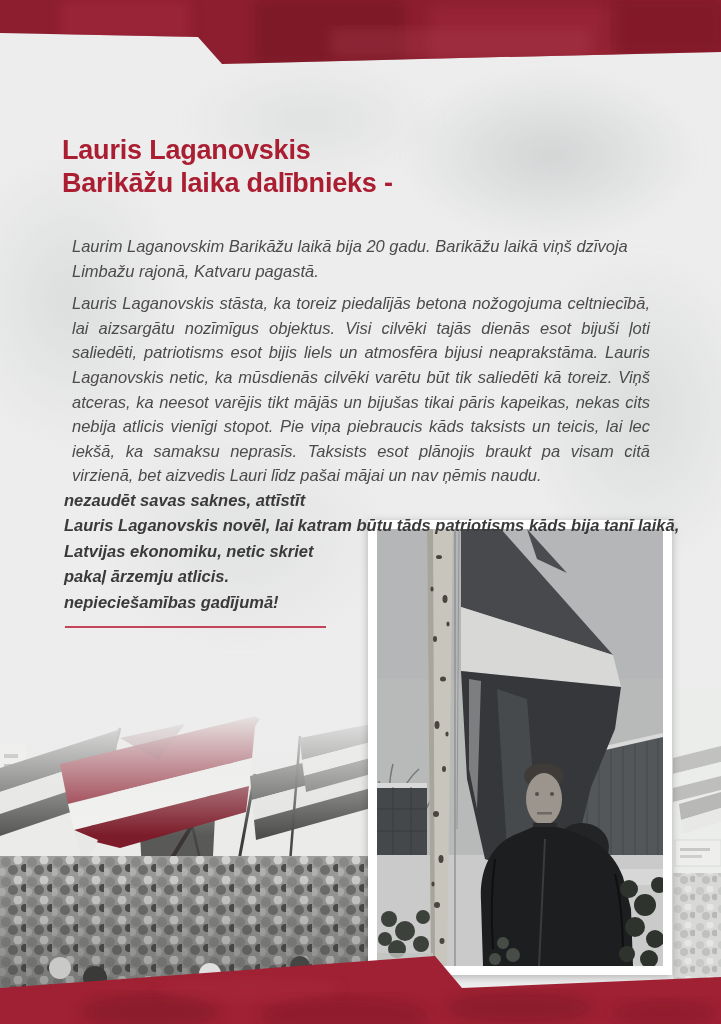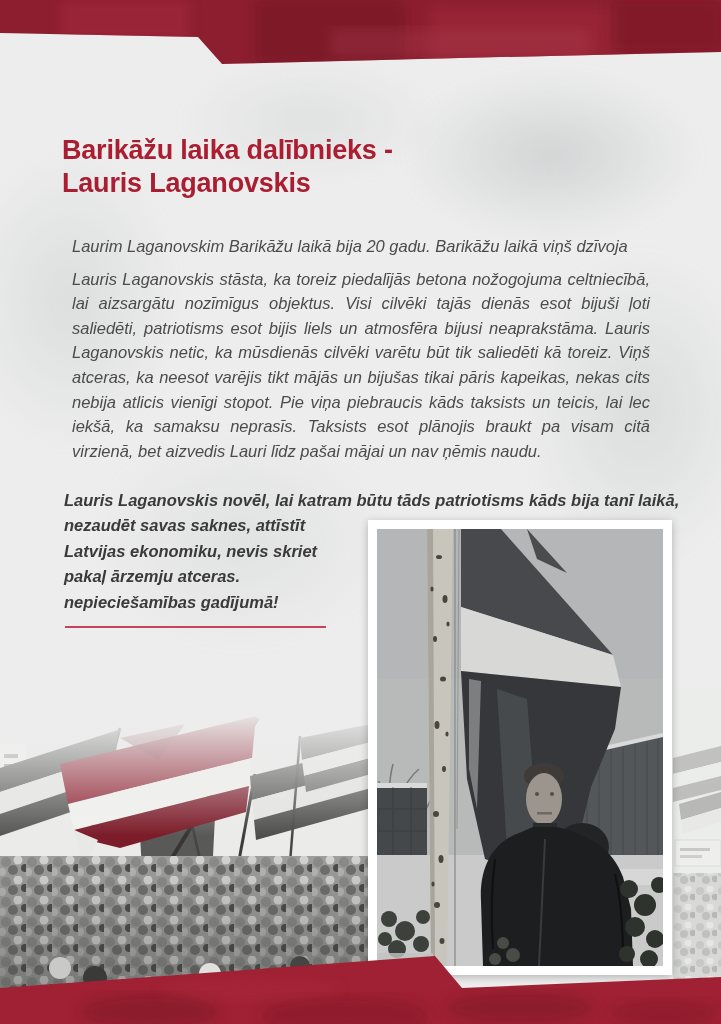--- a/index.html
+++ b/index.html
@@ -292,35 +292,36 @@
     <g clip-path="url(#footClip)">
       <ellipse cx="150" cy="62" rx="70" ry="18" fill="#701523" opacity="0.4" filter="url(#blurB)"></ellipse>
       <ellipse cx="345" cy="66" rx="85" ry="20" fill="#7d1826" opacity="0.45" filter="url(#blurB)"></ellipse>
       <ellipse cx="520" cy="58" rx="75" ry="16" fill="#701523" opacity="0.4" filter="url(#blurB)"></ellipse>
       <ellipse cx="665" cy="64" rx="55" ry="15" fill="#7d1826" opacity="0.4" filter="url(#blurB)"></ellipse>
       <ellipse cx="250" cy="40" rx="90" ry="12" fill="#bb3a4e" opacity="0.2" filter="url(#blurB)"></ellipse>
     </g>
   </svg>
 
   <div class="title txt">
+    <div>Lauris Laganovskis</div>
     <div>Barikāžu laika dalībnieks -</div>
-    <div>Lauris Laganovskis</div>
   </div>
 
   <div class="bodytext txt">
     <p class="noj">
       <span>Laurim Laganovskim Barikāžu laikā bija 20 gadu. Barikāžu laikā viņš dzīvoja</span><br>
+      <span>Limbažu rajonā, Katvaru pagastā.</span>
     </p>
     <p>Lauris Laganovskis stāsta, ka toreiz piedalījās betona nožogojuma celtniecībā, lai aizsargātu nozīmīgus objektus.  Visi cilvēki tajās dienās esot bijuši ļoti saliedēti, patriotisms esot bijis liels un atmosfēra bijusi neaprakstāma. Lauris Laganovskis netic, ka mūsdienās cilvēki varētu būt tik saliedēti kā toreiz. Viņš atceras, ka neesot varējis tikt mājās un bijušas tikai pāris kapeikas, nekas cits nebija atlicis vienīgi stopot. Pie viņa piebraucis kāds taksists un teicis, lai lec iekšā, ka samaksu neprasīs. Taksists esot plānojis braukt pa visam citā virzienā, bet aizvedis Lauri līdz pašai mājai un nav ņēmis naudu.</p>
   </div>
 
   <div class="wish txt">
+    <div>nezaudēt savas saknes, attīstīt</div>
     <div>Lauris Laganovskis novēl, lai katram būtu tāds patriotisms kāds bija tanī laikā,</div>
-    <div>nezaudēt savas saknes, attīstīt</div>
-    <div>Latvijas ekonomiku, nevis skriet</div>
-    <div>pakaļ ārzemju atceras.</div>
+    <div>Latvijas ekonomiku, netic skriet</div>
+    <div>pakaļ ārzemju atlicis.</div>
     <div>nepieciešamības gadījumā!</div>
   </div>
 
   <div class="divider txt"></div>
 
 
 </div>
 
 </body></html>

